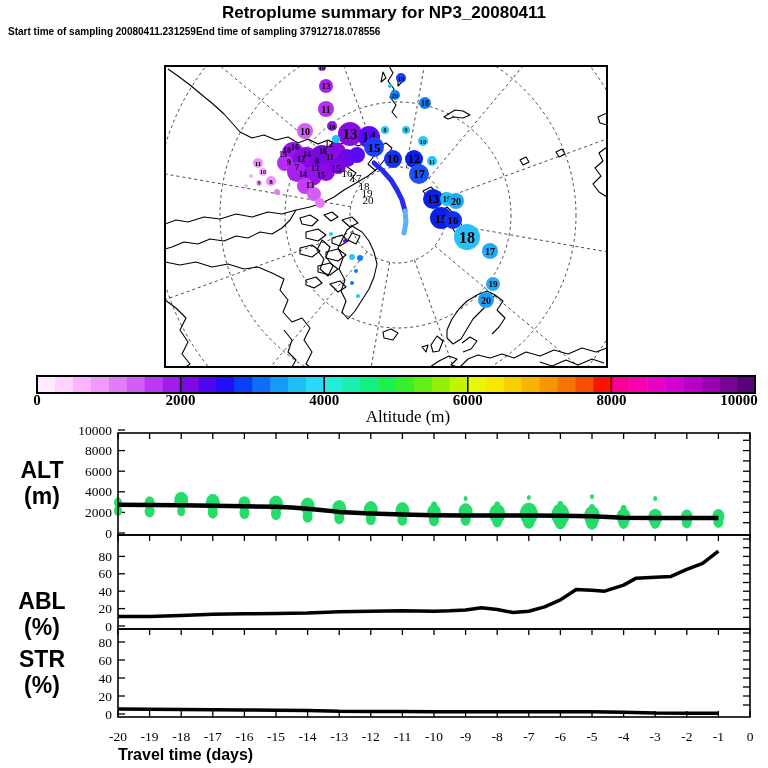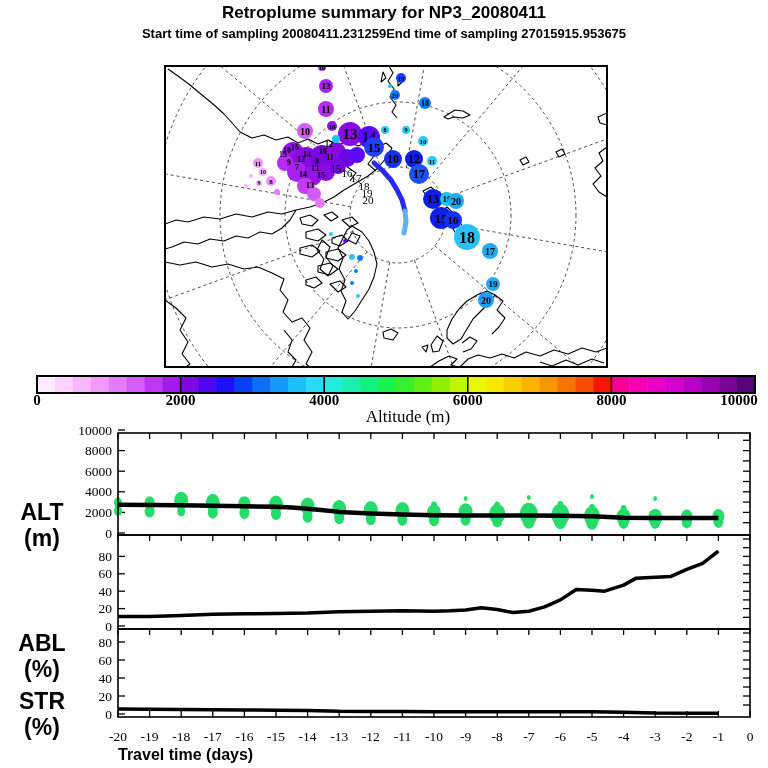--- a/index.html
+++ b/index.html
@@ -1,38 +1,38 @@
 <!DOCTYPE html>
 <html><head>
 <meta charset="utf-8">
 <style>
   html,body{margin:0;padding:0;background:#fff;}
   #page-root{position:relative;width:768px;height:768px;background:#fff;overflow:hidden;
     font-family:"Liberation Sans",sans-serif;}
   .ttl{position:absolute;left:0;width:768px;text-align:center;font-weight:bold;color:#000;}
   #main-title{top:3px;font-size:17px;}
   #subtitle-row{position:absolute;top:26px;left:8px;right:8px;display:flex;
-    justify-content:center;font-weight:bold;font-size:13px;color:#000;}
+    justify-content:flex-start;font-weight:bold;font-size:10px;color:#000;}
   #met-label{top:45px;font-size:15px;}
   .panel-lab{position:absolute;left:6px;width:72px;text-align:center;font-weight:bold;
-    font-size:23px;color:#000;line-height:26px;margin-top:42px;}
+    font-size:23px;color:#000;line-height:26px;}
   #xaxis-title{position:absolute;top:746px;left:118px;width:632px;text-align:left;
     font-weight:bold;font-size:16px;color:#000;}
   #colorbar-title{position:absolute;top:407px;left:0;width:768px;text-align:center;
     font-family:"Liberation Serif",serif;font-size:17px;color:#000;padding-left:24px;}
   svg text{user-select:none;}
 </style>
 </head>
 <body>
 
 <div id="page-root">
   <div id="main-title" class="ttl">Retroplume summary for NP3_20080411</div>
   <div id="subtitle-row">
     <span>Start time of sampling 20080411.231259</span>
-    <span>End time of sampling 27015915.953675</span>
+    <span>End time of sampling 37912718.078556</span>
   </div>
 
   <svg id="plot" width="768" height="768" viewBox="0 0 768 768">
       <defs>
         <clipPath id="mapclip">
           <rect x="165" y="66" width="442" height="301"></rect>
         </clipPath>
       </defs>
       <g clip-path="url(#mapclip)">
         <circle cx="398" cy="215" r="48" fill="none" stroke="#000" stroke-width="0.7" stroke-dasharray="3,3"></circle>

